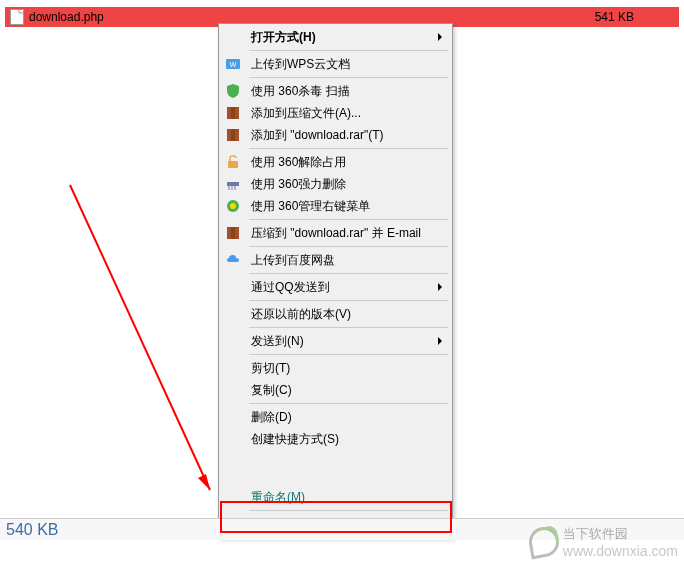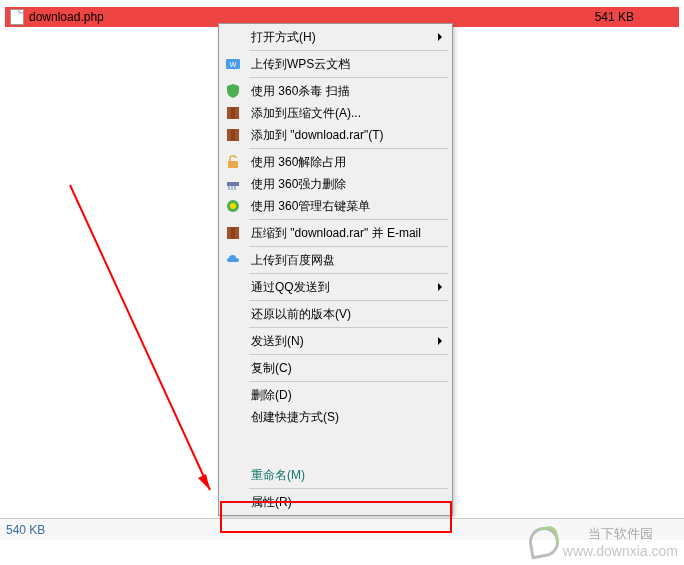--- a/index.html
+++ b/index.html
@@ -48,21 +48,21 @@
       padding: 2px;
     }
     .menu-item {
       height: 22px;
       display: flex;
       align-items: center;
       padding-left: 30px;
       position: relative;
       color: #000;
     }
-    .menu-item.bold { font-weight: normal; }
+    .menu-item.bold { font-weight: bold; }
     .menu-item.disabled { color: #0f766e; margin-top: 36px; }
     .menu-icon {
       position: absolute;
       left: 4px;
       width: 16px;
       height: 16px;
       display: inline-flex;
       align-items: center;
       justify-content: center;
     }
@@ -85,21 +85,21 @@
       bottom: 25px;
       left: 0;
       right: 0;
       height: 22px;
       border-top: 1px solid #ccc;
       display: flex;
       align-items: center;
       padding-left: 6px;
       background: #f7f7f7;
       color: #3a6ea5;
-      font-size: 12px;
+      font-size: 16px;
     }
     .highlight-box {
       position: absolute;
       border: 2px solid #f00;
       pointer-events: none;
       top: 501px;
       left: 220px;
       width: 232px;
       height: 32px;
     }
@@ -112,21 +112,20 @@
       pointer-events: none;
     }
     .watermark {
       position: absolute;
       bottom: 6px;
       right: 6px;
       display: flex;
       align-items: center;
       gap: 4px;
       opacity: 0.55;
-      text-align: center;
     }
     .watermark-logo {
       width: 30px;
       height: 30px;
       border: 3px solid #888;
       border-radius: 50% 50% 50% 0;
       transform: rotate(-10deg);
       position: relative;
     }
     .watermark-logo::before {
@@ -255,20 +254,23 @@
   <div class="menu-item">
     <span>还原以前的版本(V)</span>
   </div>
   <div class="separator"></div>
   <div class="menu-item">
     <span>发送到(N)</span>
     <span class="submenu-arrow"></span>
   </div>
   <div class="separator"></div>
   <div class="menu-item">
+    <span>剪切(T)</span>
+  </div>
+  <div class="menu-item">
     <span>复制(C)</span>
   </div>
   <div class="separator"></div>
   <div class="menu-item">
     <span>删除(D)</span>
   </div>
   <div class="menu-item">
     <span>创建快捷方式(S)</span>
   </div>
   <div class="menu-item disabled">

